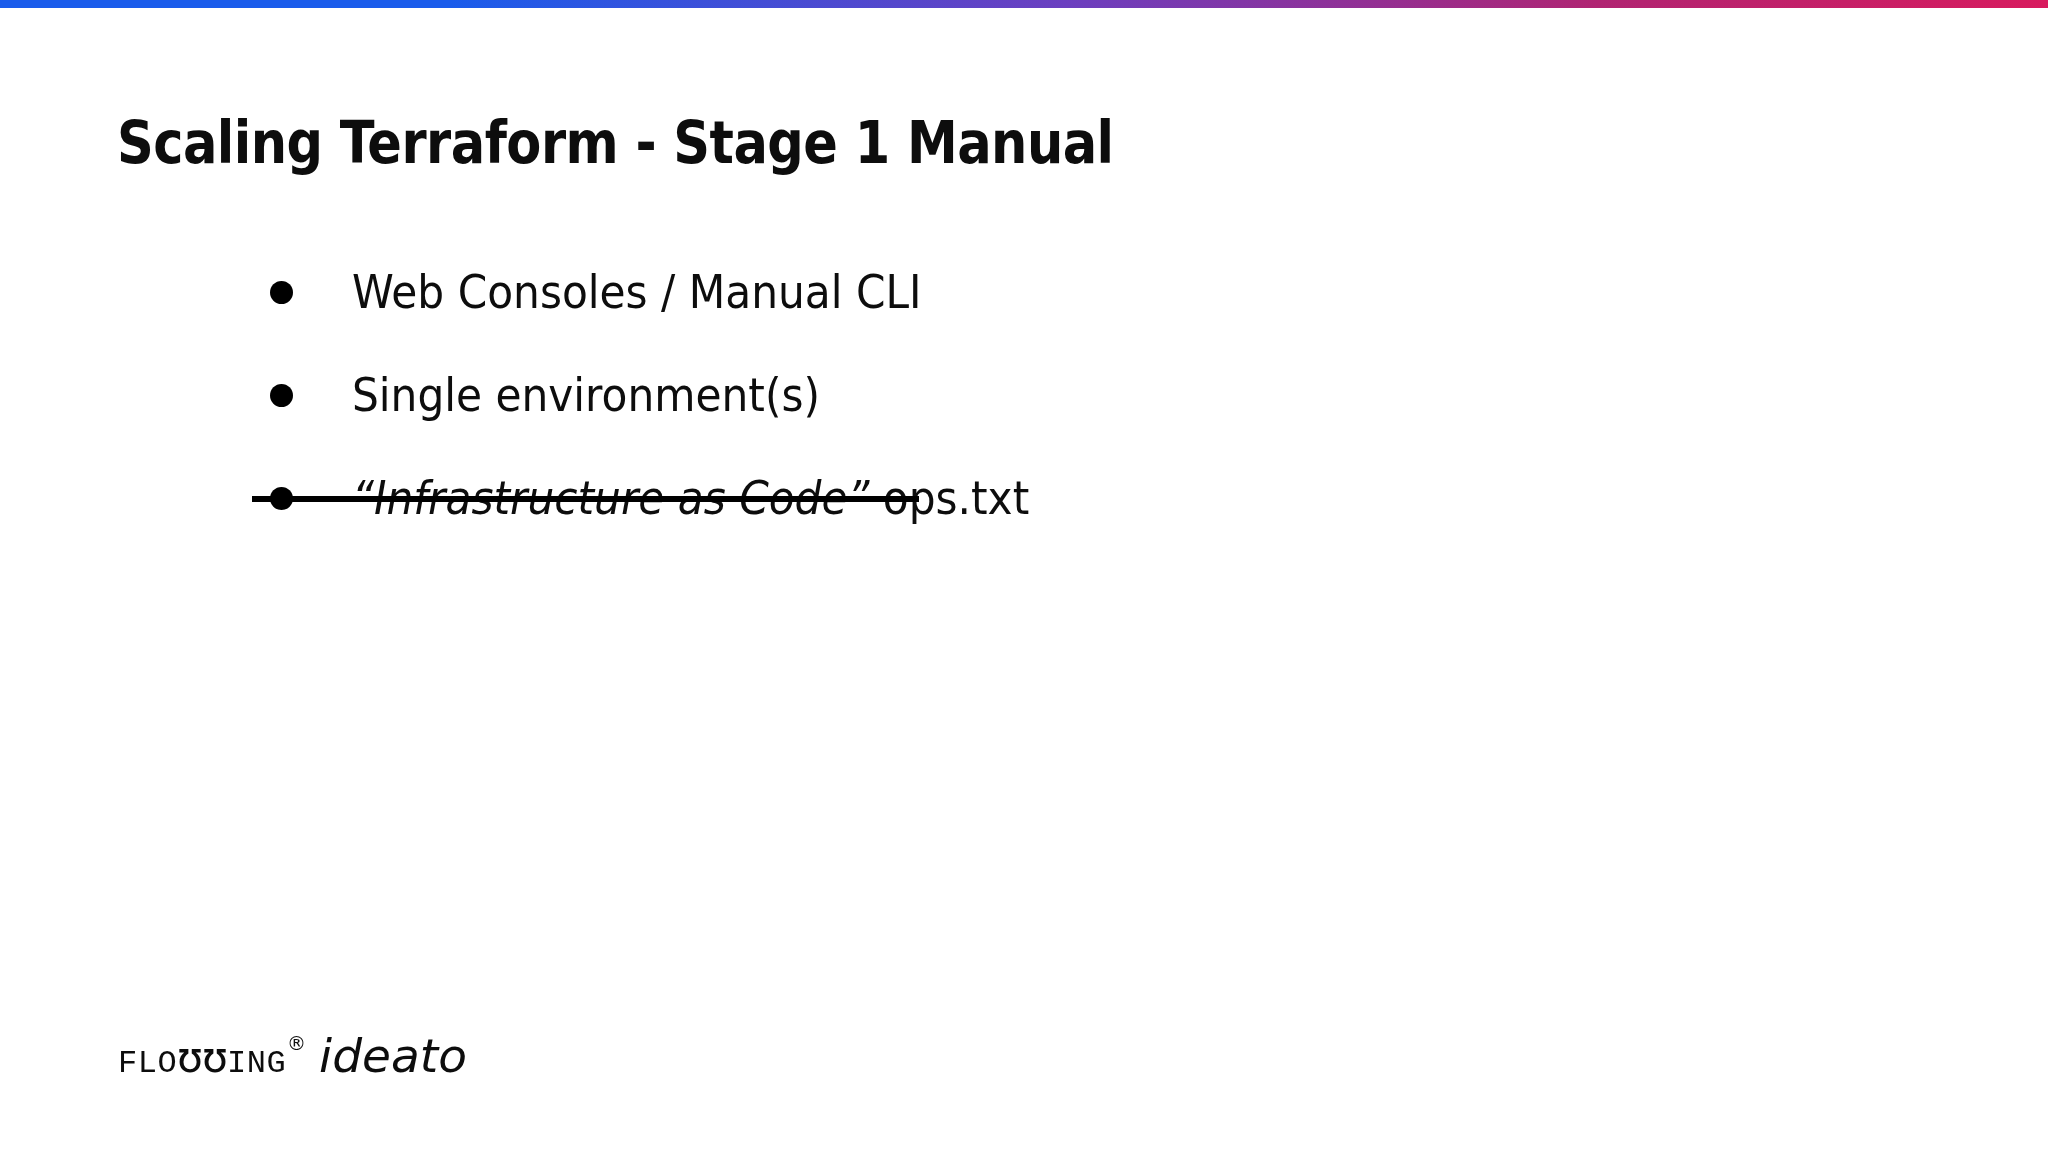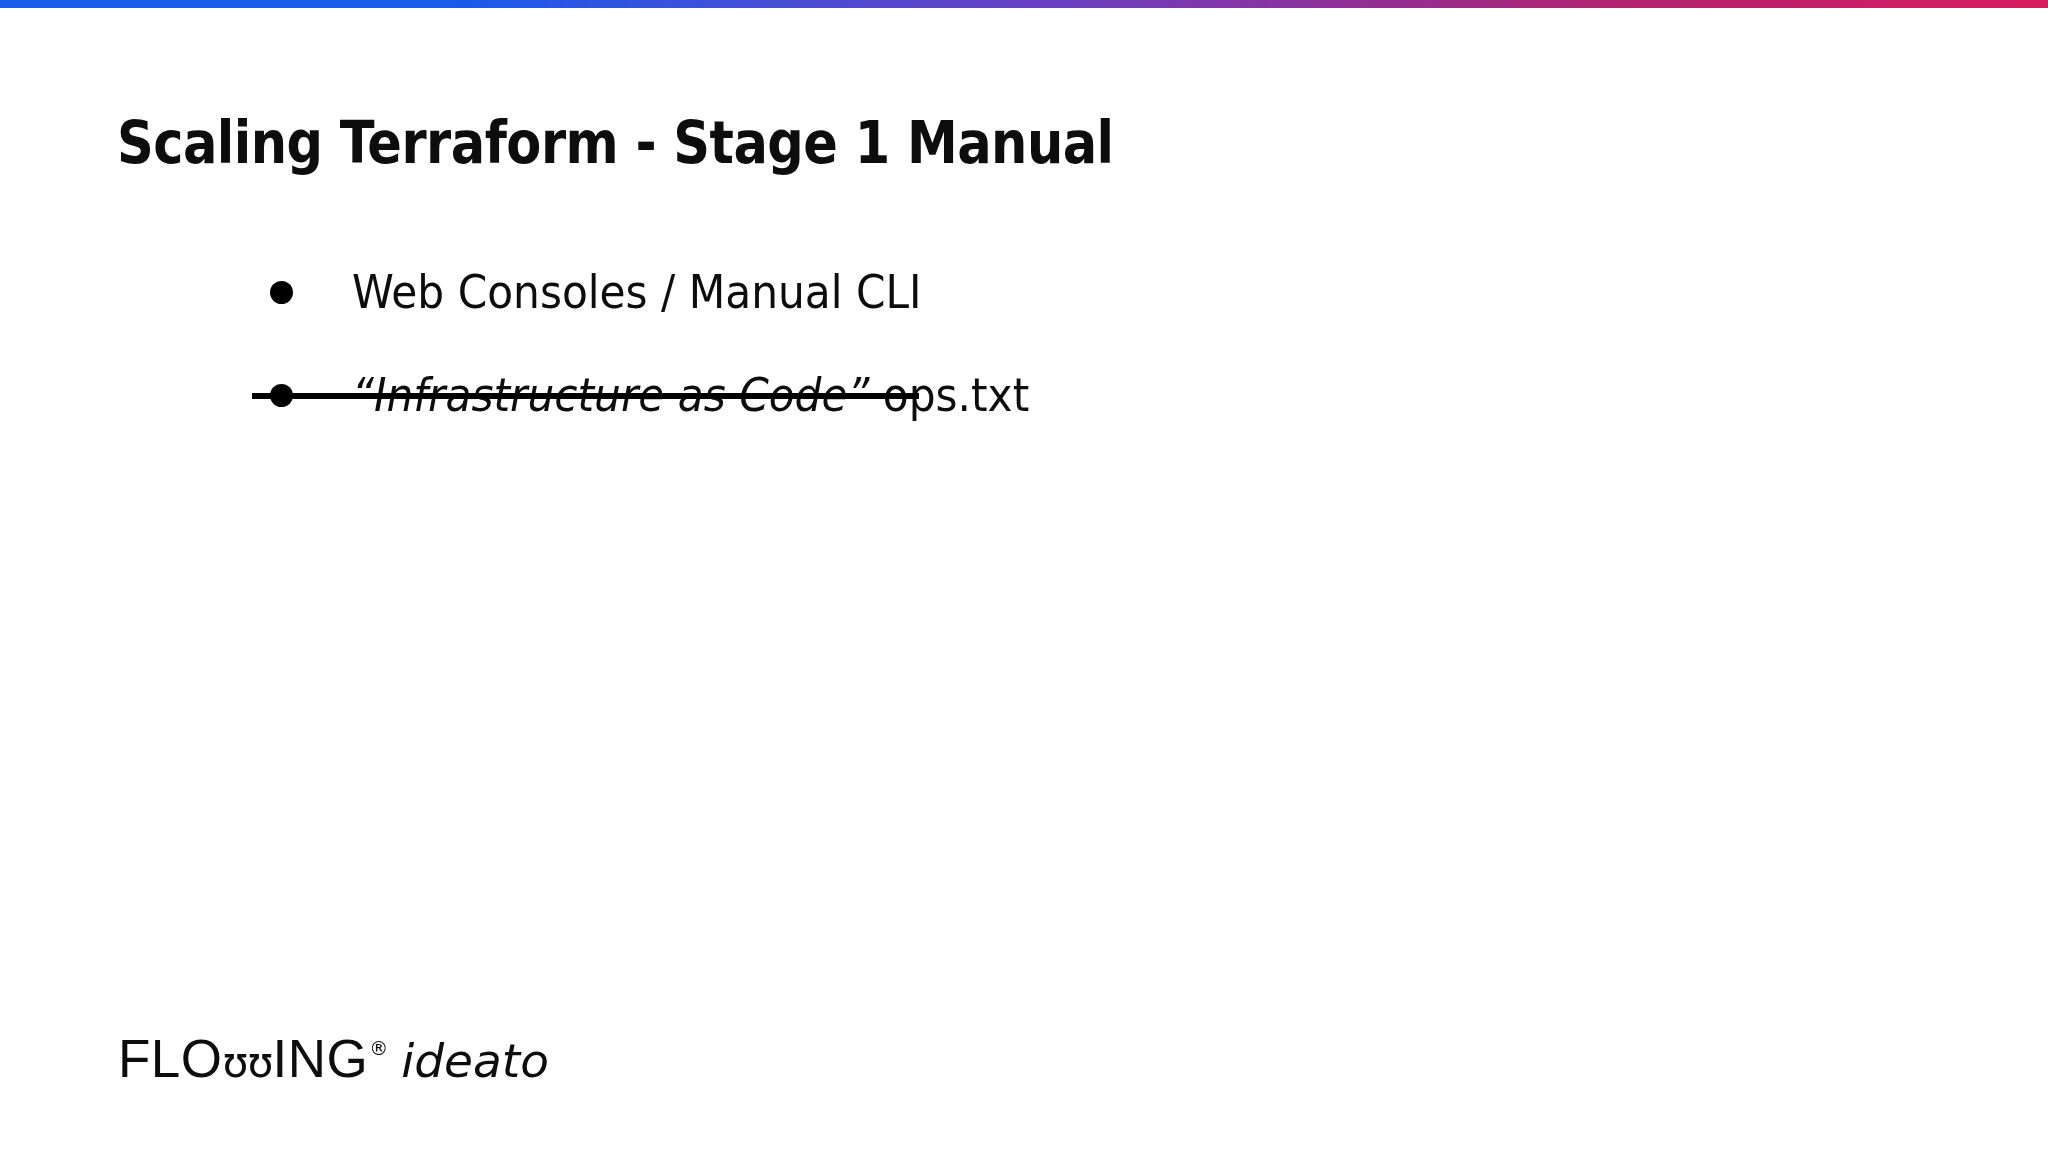--- a/index.html
+++ b/index.html
@@ -113,22 +113,22 @@
   .logo {
     position: absolute;
     left: 118px;
     top: 1028px;
     display: flex;
     align-items: baseline;
     color: #0d0d0d;
     white-space: nowrap;
   }
   .logo-flow {
-    font-family: Liberation Sans, sans-serif;
-    font-size: 53px;
+    font-family: Liberation Mono, monospace;
+    font-size: 32px;
     font-weight: 500;
     letter-spacing: 0.5px;
     text-align: right;
   }
   .logo-w {
     display: inline-block;
     font-family: "DejaVu Sans", "Liberation Sans", sans-serif;
     font-size: 42px;
     font-weight: 400;
     letter-spacing: -1px;
@@ -159,20 +159,24 @@
 
   <div class="slide-title">Scaling Terraform - Stage 1 Manual</div>
 
   <div class="bullet-list">
 
     <div class="bullet-row">
       <span class="bullet-marker"></span>
       <span class="bullet-text">Web Consoles / Manual CLI</span>
     </div>
 
+    <div class="bullet-row">
+      <span class="bullet-marker"></span>
+      <span class="bullet-text">Single environment(s)</span>
+    </div>
 
 
     <div class="bullet-row">
       <span class="bullet-marker"></span>
       <span class="bullet-text">
         <span class="struck">“Infrastructure as Code”</span><span class="tail-text"> ops.txt</span>
       </span>
       <span class="strike-line"></span>
     </div>
 

